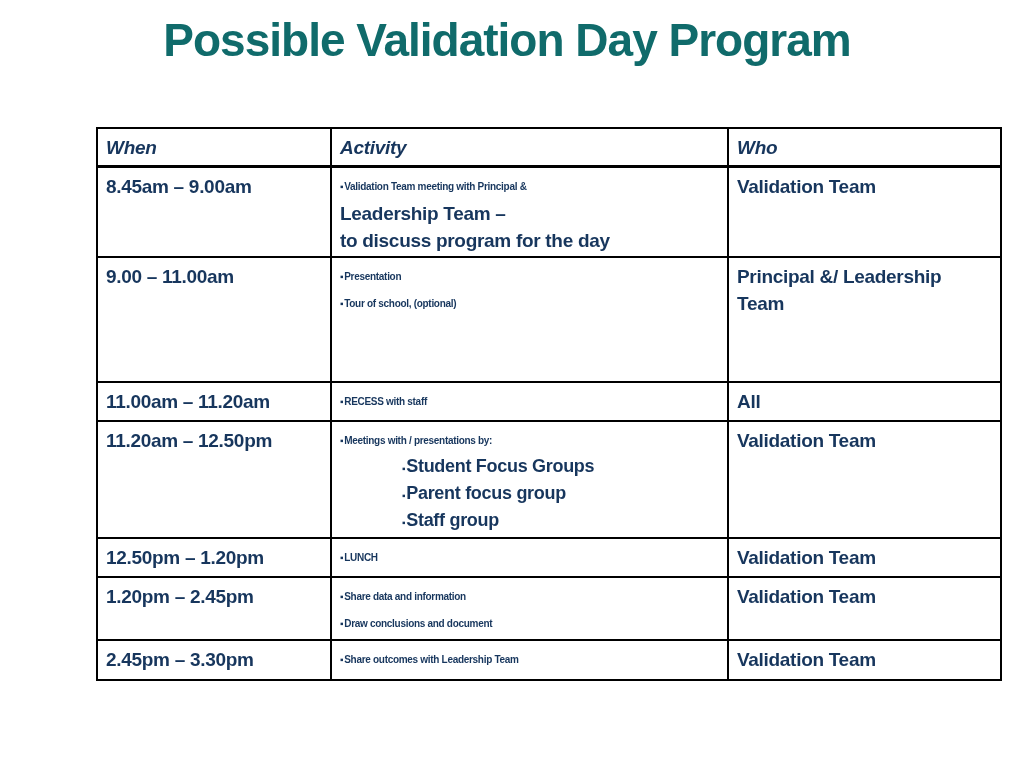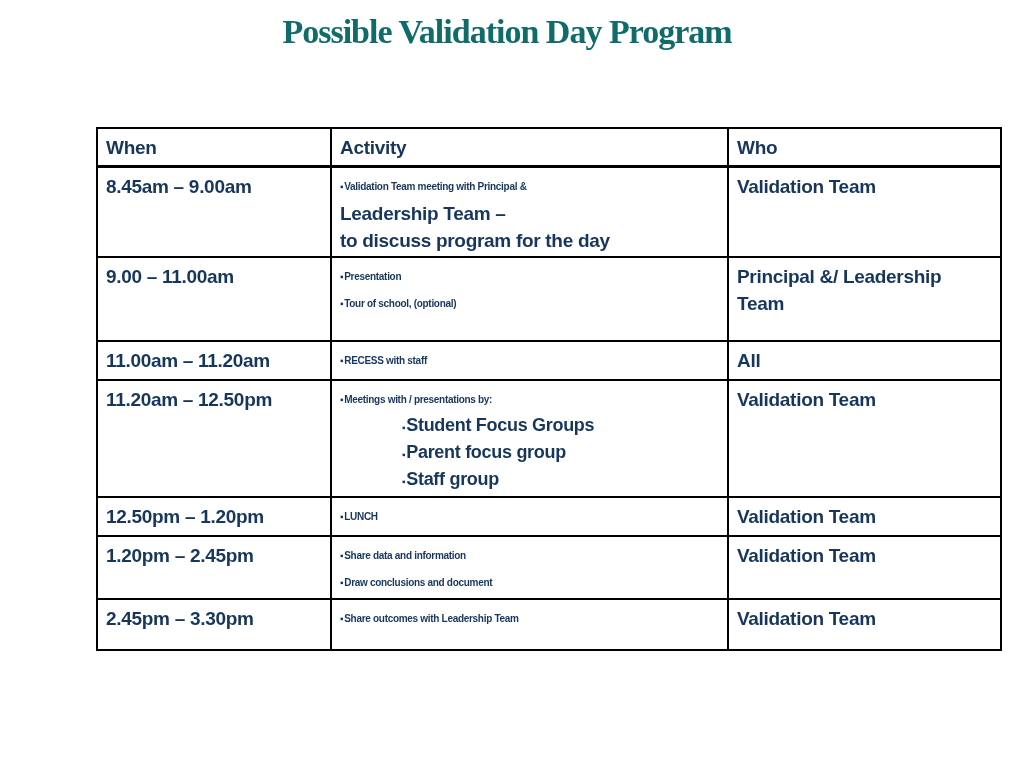--- a/index.html
+++ b/index.html
@@ -11,47 +11,46 @@
   }
   .slide {
     position: relative;
     width: 1024px; height: 768px;
     background: var(--bg, #ffffff);
   }
   .slide-title {
     position: absolute;
     top: 13px; left: 0; right: 10px;
     text-align: center;
-    font-size: 34px;
+    font-size: 46px;
     font-weight: 700;
     letter-spacing: -1px;
     color: var(--title-color, #106b6b);
     white-space: nowrap;
-    font-family: Liberation Serif, serif;
   }
   table.program {
     position: absolute;
     left: 96px; top: 127px;
     border-collapse: collapse;
     table-layout: fixed;
     width: 904px;
   }
   th, td {
     border: 2px solid var(--border-color, #000);
     vertical-align: top;
     text-align: left;
     padding: 5px 3px 2px 8px;
     color: var(--text-color, #17365d);
     font-weight: 700;
     font-size: 19px;
     line-height: 27px;
     letter-spacing: -0.3px;
     overflow: hidden;
   }
-  thead tr { height: 38px; }
+  thead tr { height: 38px; font-style: italic; }
   thead th { border-bottom-width: 3px; }
   .line { white-space: pre-wrap; }
   .line.subbullet {
     padding-left: 62px;
     font-size: 18px;
     line-height: 25px;
   }
   .bullet {
     font-size: 10px;
     margin-right: 1px;
@@ -81,21 +80,21 @@
   <tr style="height: 88px;">
     <td class="when-cell">8.45am – 9.00am</td>
     <td class="activity-cell">
             <div class="line bullet"><span class="bullet">▪</span>Validation Team meeting with Principal &amp;</div>
             <div class="line text">Leadership Team –</div>
             <div class="line text">to discuss program for the day</div>
           </td>
     <td class="who-cell">Validation Team</td>
   </tr>
 
-  <tr style="height: 84px;">
+  <tr style="height: 125px;">
     <td class="when-cell">9.00 – 11.00am</td>
     <td class="activity-cell">
             <div class="line bullet"><span class="bullet">▪</span>Presentation</div>
             <div class="line bullet"><span class="bullet">▪</span>Tour of school, (optional)</div>
           </td>
     <td class="who-cell">Principal &amp;/ Leadership Team</td>
   </tr>
 
   <tr style="height: 39px;">
     <td class="when-cell">11.00am – 11.20am</td>
@@ -126,21 +125,21 @@
 
   <tr style="height: 63px;">
     <td class="when-cell">1.20pm – 2.45pm</td>
     <td class="activity-cell">
             <div class="line bullet"><span class="bullet">▪</span>Share data and information</div>
             <div class="line bullet"><span class="bullet">▪</span>Draw conclusions and document</div>
           </td>
     <td class="who-cell">Validation Team</td>
   </tr>
 
-  <tr style="height: 51px;">
+  <tr style="height: 40px;">
     <td class="when-cell">2.45pm – 3.30pm</td>
     <td class="activity-cell">
             <div class="line bullet"><span class="bullet">▪</span>Share outcomes with Leadership Team</div>
           </td>
     <td class="who-cell">Validation Team</td>
   </tr>
 
 </tbody>
   </table>
 </div>

